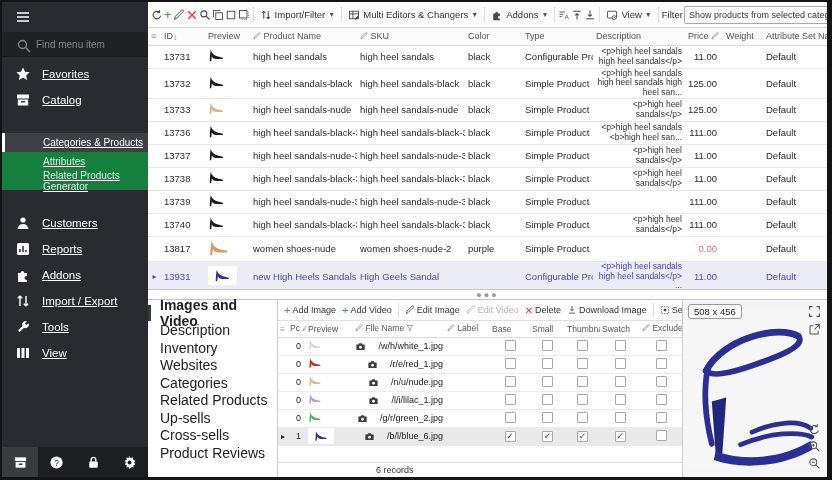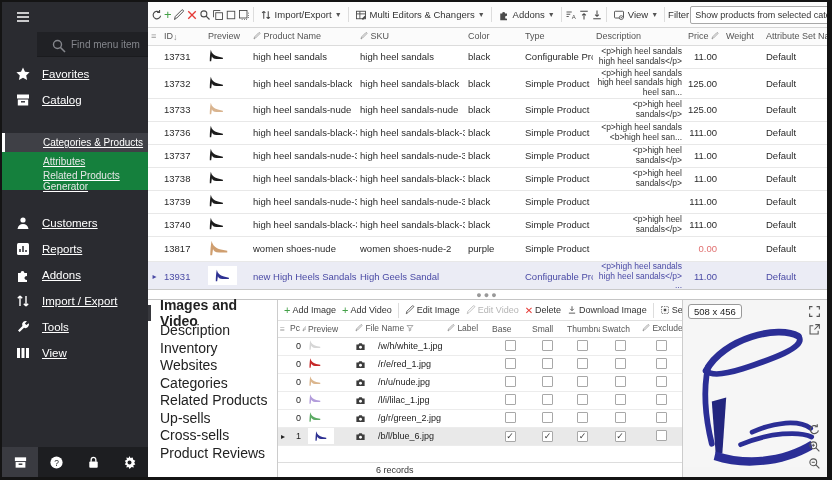--- a/index.html
+++ b/index.html
@@ -6,21 +6,21 @@
   html,body { width:832px; height:480px; background:#e8e8e8; }
   .window { position:relative; width:832px; height:480px; background:#fff;
             border:2px solid #141414; border-right-width:5px; border-bottom-width:3px;
             display:flex; overflow:hidden; }
   svg { display:block; }
 
   
   .sidebar { width:146px; background:#2a2b30; color:#fff; display:flex; flex-direction:column; flex-shrink:0; }
   .burger-row { height:30px; display:flex; align-items:center; padding-left:13px; color:#fff; }
   .side-search { height:25px; background:#202125; display:flex; align-items:center; gap:8px;
-                 padding-left:14px; color:#84868c; font-size:10px; border-bottom:1px solid #1a1b1e;margin-left:35px; }
+                 padding-left:14px; color:#84868c; font-size:10px; border-bottom:1px solid #1a1b1e; }
   .menu { flex:1; overflow:hidden; font-size:11.5px; padding-top:4px;text-decoration:underline; }
   .menu-item { height:26px; display:flex; align-items:center; gap:11px; padding-left:13px; cursor:default; }
   .mi-icon { width:16px; height:16px; color:#fff; flex-shrink:0; }
   .mi-icon svg { width:16px; height:16px; }
   .submenu { background:#15803d; margin:20px 0; }
   .submenu-item { height:19px; display:flex; align-items:center; padding-left:41px;
                   font-size:10px; color:#e6e6e6; position:relative; }
   .submenu-item.sel { background:#3f4046; color:#fff; }
   .submenu-item.sel::before { content:""; position:absolute; left:0; top:0; bottom:0; width:3px; background:#fff; }
   .side-bottom { height:30px; background:#1d1e21; display:flex; align-items:center; }
@@ -83,21 +83,21 @@
   .disabled { color:#b5b5b5; }
   table.igrid { border-collapse:collapse; table-layout:fixed; width:100%; font-size:9px; }
   .igrid th { font-weight:normal; color:#555; text-align:left; height:16px; border-bottom:1px solid #ddd;
               padding:0 2px; font-size:8.5px; white-space:nowrap; overflow:hidden; }
   .igrid td { height:18px; border-bottom:1px solid #ececec; padding:0 2px; color:#222;
               white-space:nowrap; overflow:hidden; }
   .igrid tr.isel { background:#e9e9e9; }
   .cb { width:11px; height:11px; border:1px solid #a8a8a8; background:#fff; display:inline-block;
         border-radius:1px; font-size:9px; line-height:9px; text-align:center; color:#3c3c3c; }
   .cbcell { text-align:center; }
-  .file-cell { display:flex; align-items:center; gap:12px; }
+  .file-cell { display:flex; align-items:center; gap:12px;justify-content:flex-end; }
   .file-cell svg { width:11px; height:11px; flex-shrink:0; }
   .img-footer { height:15px; border-top:1px solid #ddd; font-size:9px; color:#333;
                 display:flex; align-items:center; padding-left:98px; flex-shrink:0; }
 
   .preview-pane { flex:1; position:relative; background:#f5f5f5; border-left:0; min-width:0; }
   .size-badge { position:absolute; top:4px; left:5px; background:#fff; border:1px solid #999;
                 border-radius:3px; font-size:9.5px; padding:1px 5px; color:#222; z-index:2; }
   .pv-top-icons { position:absolute; top:5px; right:6px; display:flex; flex-direction:column; gap:5px; z-index:2; color:#555; }
   .pv-bottom-icons { position:absolute; bottom:7px; right:6px; display:flex; flex-direction:column; gap:4px; z-index:2; color:#555; }
   .pv-icon svg { width:13px; height:13px; }
@@ -273,21 +273,21 @@
           <svg viewBox="0 0 16 16">
             <rect x="2" y="2" width="10" height="10" fill="none" stroke="currentColor" stroke-width="1.2"></rect>
             <path d="M14 5v1M14 8v1M14 11v1M5 14h1M8 14h1M11 14h1" stroke="currentColor" stroke-width="1.2"></path>
           </svg>
         </span>
       <span class="sep"></span>
       <span class="tb-btn">
         <svg viewBox="0 0 16 16">
             <path d="M5 13V3M5 3L2.8 5.2M5 3l2.2 2.2M11 3v10m0 0l-2.2-2.2M11 13l2.2-2.2" fill="none" stroke="#4a4a4a" stroke-width="1.4"></path>
           </svg>
-        <span>Import/Export</span>
+        <span>Import/Filter</span>
           <span class="caret">▼</span>
       </span>
       <span class="sep"></span>
       <span class="tb-btn">
         <svg viewBox="0 0 16 16">
             <rect x="2" y="3" width="12" height="10" fill="none" stroke="#4a4a4a" stroke-width="1.2"></rect>
             <path d="M2 6.5h12M6.5 3v10" stroke="#4a4a4a" stroke-width="1.2"></path>
             <path d="M9 13l4-4 1.6 1.6-4 4z" fill="#4a4a4a"></path>
           </svg>
         <span>Multi Editors &amp; Changers</span>

